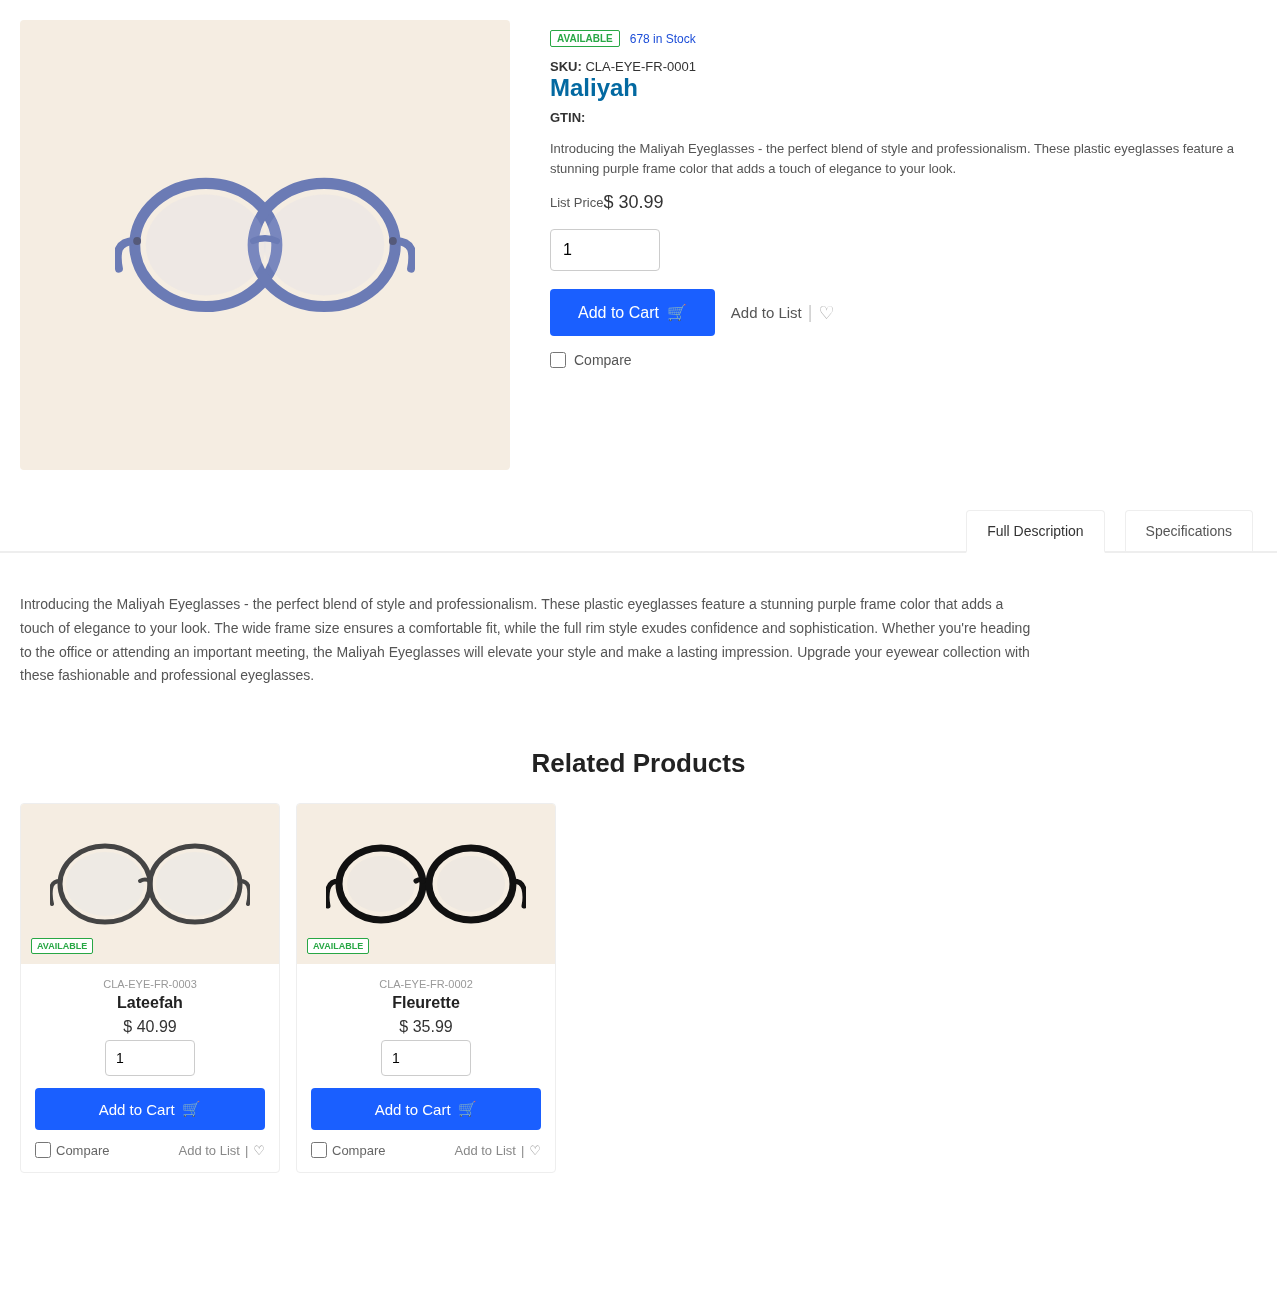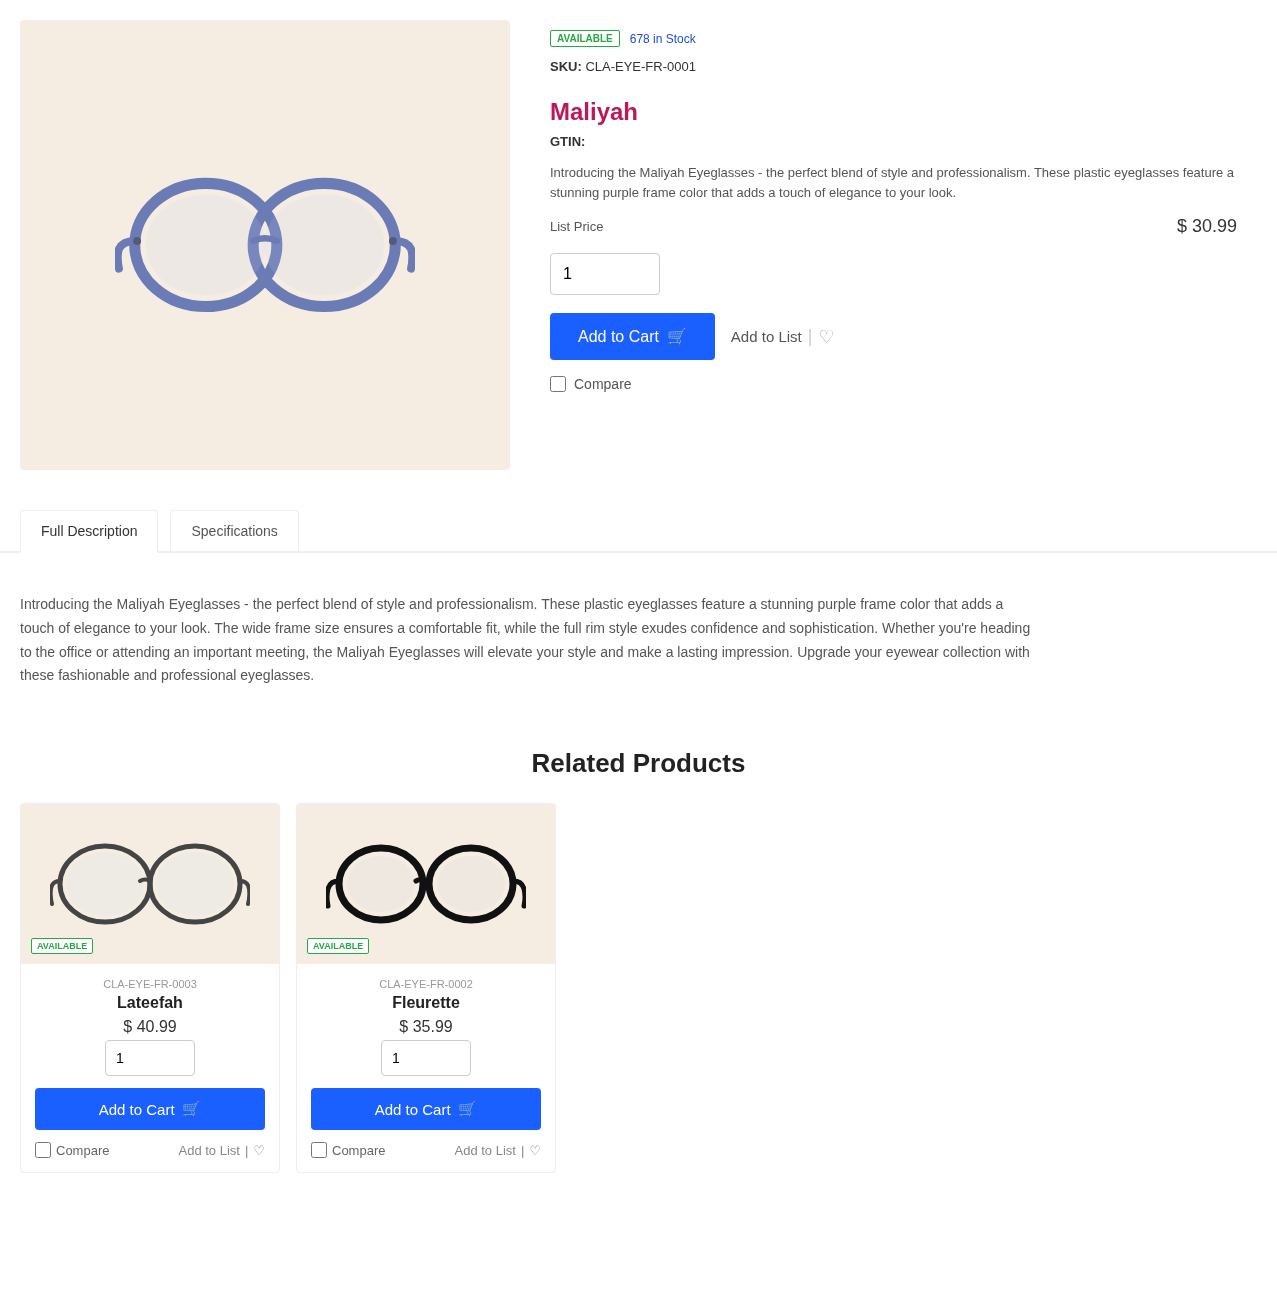--- a/index.html
+++ b/index.html
@@ -55,41 +55,40 @@
     }
 
     .sku-row .label {
       font-weight: bold;
     }
 
     .product-name {
       font-size: 24px;
       font-weight: bold;
       margin-bottom: 8px;
-      color: #be185d;
-      margin-top: 24px;
+      color: #0369a1;
     }
 
     .meta-row {
       font-size: 13px;
       font-weight: bold;
       margin-bottom: 4px;
     }
 
     .product-description {
       margin: 14px 0;
       font-size: 13px;
       line-height: 1.5;
       color: #555;
     }
 
     .price-row {
       display: flex;
       align-items: center;
-      justify-content: space-between;
+      justify-content: flex-start;
       margin-bottom: 16px;
       padding-right: 20px;
     }
 
     .price-label {
       font-size: 13px;
       color: #555;
     }
 
     .price-value {
@@ -168,21 +167,22 @@
 
     
     .tabs-section {
       padding: 0 20px;
       border-bottom: 2px solid #eee;
       margin-bottom: 20px;
     }
 
     .tabs-list {
       display: flex;
-      gap: 8px;
+      gap: 16px;
+      justify-content: flex-end;
     }
 
     .tab-item {
       padding: 12px 20px;
       font-size: 14px;
       cursor: pointer;
       border: 1px solid #eee;
       border-bottom: none;
       background: #fff;
       color: #555;

